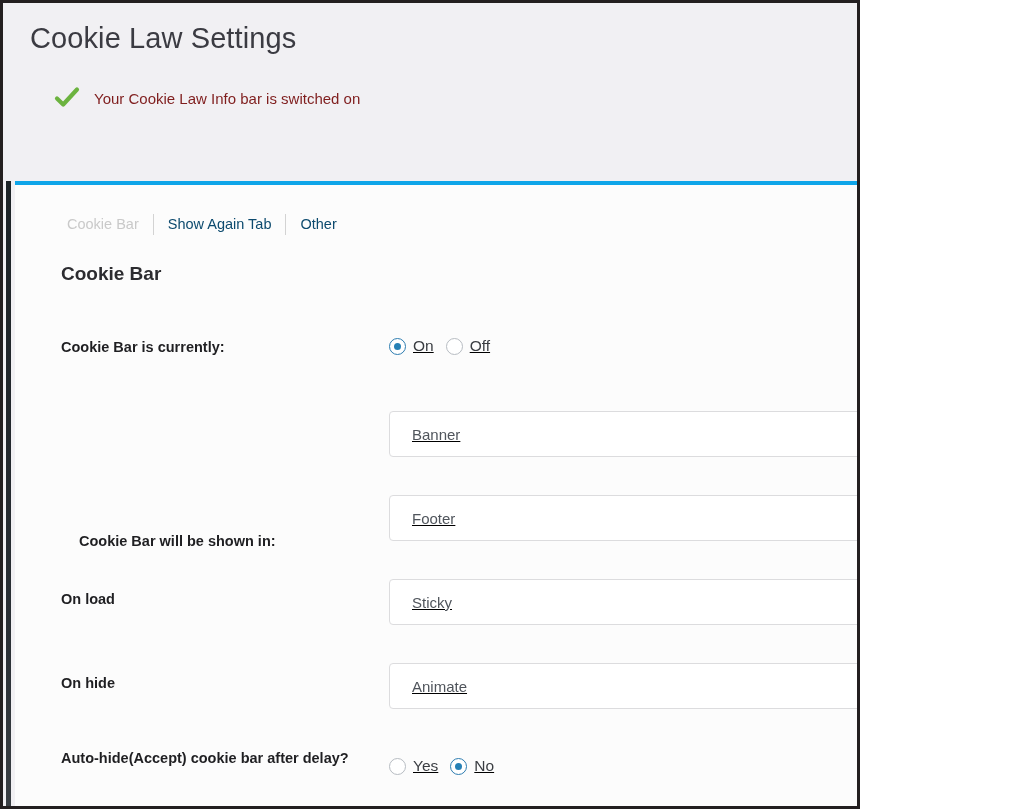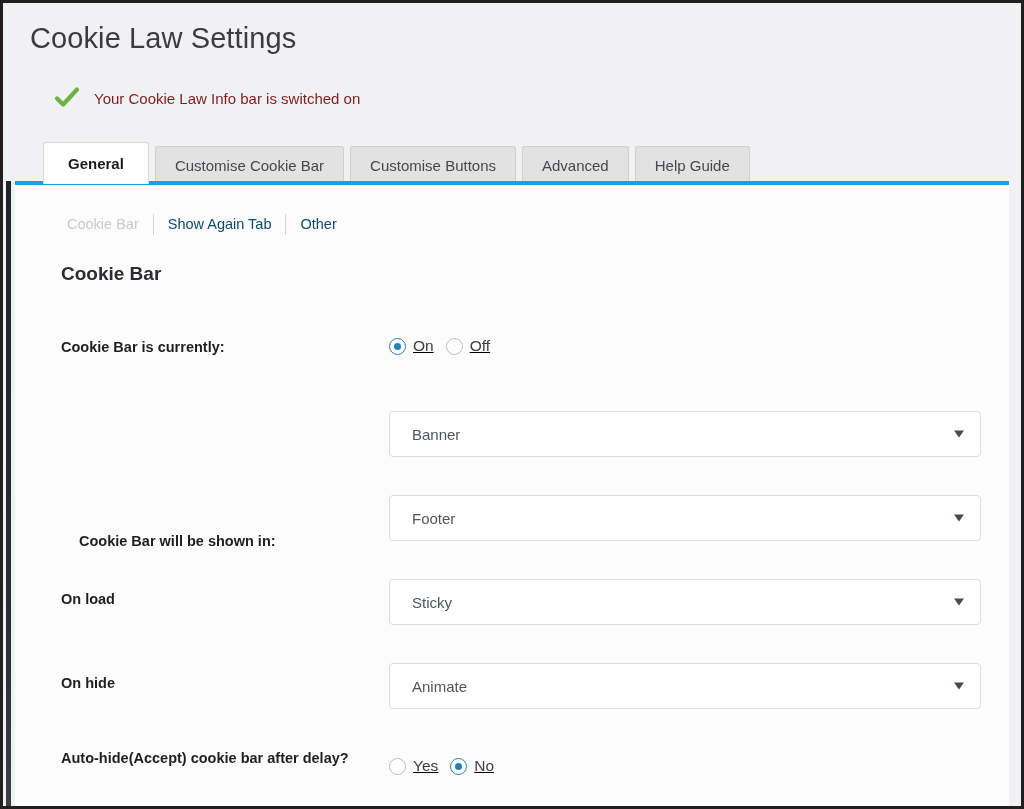--- a/index.html
+++ b/index.html
@@ -13,21 +13,21 @@
     height: 809px;
     overflow: hidden;
     font-family: "Liberation Sans", sans-serif;
     background: #ffffff;
   }
 
   
   #window-frame {
     position: absolute;
     left: 0; top: 0;
-    width: 1024px;
+    width: 860px;
     height: 809px;
     border: 3px solid #231f20;
     background: #f1f0f3;
     overflow: hidden;
   }
 
   
   #header {
     position: absolute;
     left: 3px; top: 3px;
@@ -196,20 +196,21 @@
   .row-label.indented {
     left: 64px;
     width: 300px;
     margin-top: 26px;
   }
   .row-control {
     position: absolute;
     left: 374px;
     top: 14px;
     width: 592px;
+    text-decoration: underline;
   }
 
   
   .select-box {
     position: relative;
     width: 592px;
     height: 46px;
     background: #ffffff;
     border: 1px solid #dcdcde;
     border-radius: 4px;
@@ -293,37 +294,20 @@
 
     <div id="page-title">Cookie Law Settings</div>
 
     <div id="status-row">
       <svg id="check-icon" viewBox="0 0 26 26">
         <path d="M3 13.5 L9.2 19.5 L23 4.5" fill="none" stroke="#6cb33f" stroke-width="4.2" stroke-linecap="round" stroke-linejoin="round"></path>
       </svg>
       <span id="status-text">Your Cookie Law Info bar is switched on</span>
     </div>
 
-    <div id="tab-strip">
-      <div class="tab active">
-        <span>General</span>
-      </div>
-      <div class="tab">
-        <span>Customise Cookie Bar</span>
-      </div>
-      <div class="tab">
-        <span>Customise Buttons</span>
-      </div>
-      <div class="tab">
-        <span>Advanced</span>
-      </div>
-      <div class="tab">
-        <span>Help Guide</span>
-      </div>
-    </div>
   </div>
 
   <div id="admin-edge"></div>
   <div id="panel-right-gutter"></div>
 
   <div id="content-panel">
 
     <div id="subnav">
       <span class="subnav-link inactive">Cookie Bar</span>
       <span class="subnav-sep"></span>

